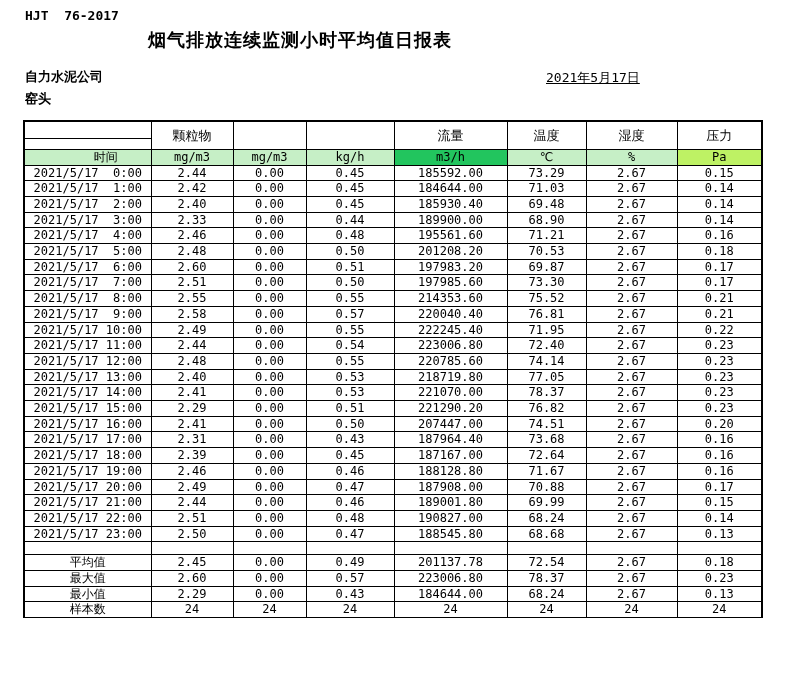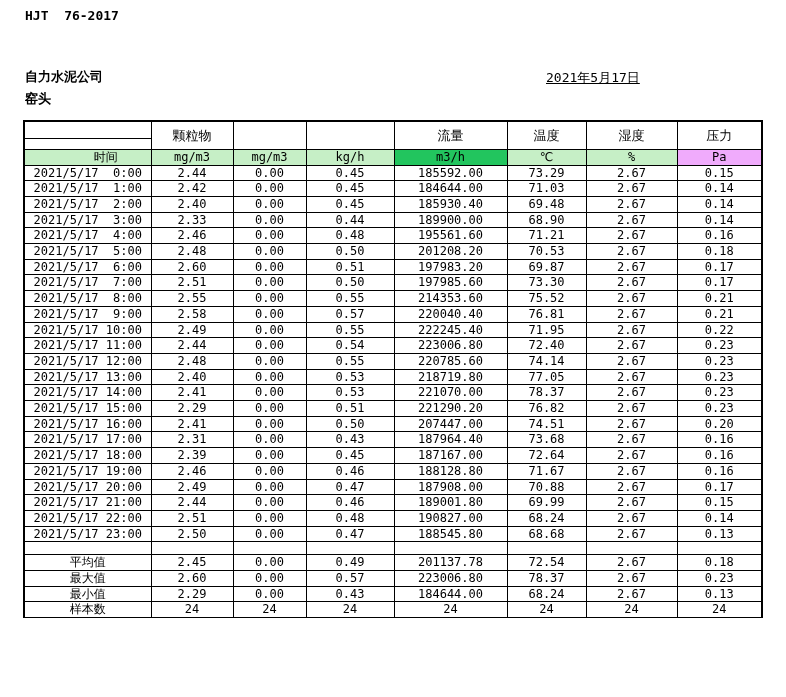--- a/index.html
+++ b/index.html
@@ -44,20 +44,21 @@
   .note      { position: absolute; left: 25px;  top: 656px; font-size: 13px; }
   .sign      { position: absolute; left: 25px;  top: 674px; font-size: 13px; }
   .sign-unit { position: absolute; left: 222px; top: 705px; font-size: 10px; }
 </style>
 </head>
 <body>
 
 <div class="page">
 
   <div class="std">HJT  76-2017</div>
+  <div class="title">烟气排放连续监测小时平均值日报表</div>
   <div class="company">自力水泥公司</div>
   <div class="date">2021年5月17日</div>
   <div class="location">窑头</div>
 
   <table class="report">
     <colgroup>
       <col style="width:127px">
         <col style="width:82px">
         <col style="width:73px">
         <col style="width:88px">
@@ -81,21 +82,21 @@
         <td></td>
       </tr>
       <tr class="unit-row">
         <td style="background: rgb(198, 239, 198); padding-left: 36px;">时间</td>
         <td style="background: rgb(198, 239, 198);">mg/m3</td>
         <td style="background: rgb(198, 239, 198);">mg/m3</td>
         <td style="background: rgb(198, 239, 198);">kg/h</td>
         <td style="background: #22c55e;">m3/h</td>
         <td style="background: rgb(198, 239, 198);">℃</td>
         <td style="background: rgb(198, 239, 198);">%</td>
-        <td style="background: #f0abfc;">Pa</td>
+        <td style="background: #bef264;">Pa</td>
       </tr>
     </thead>
     <tbody id="rows">
         <tr>
           <td>2021/5/17  0:00</td>
           <td>2.44</td>
           <td>0.00</td>
           <td>0.45</td>
           <td>185592.00</td>
           <td>73.29</td>

